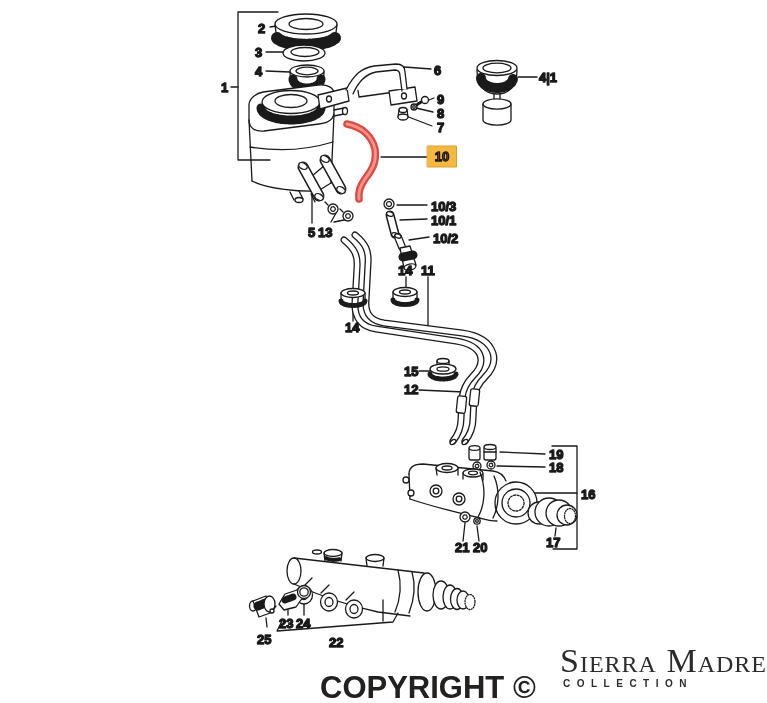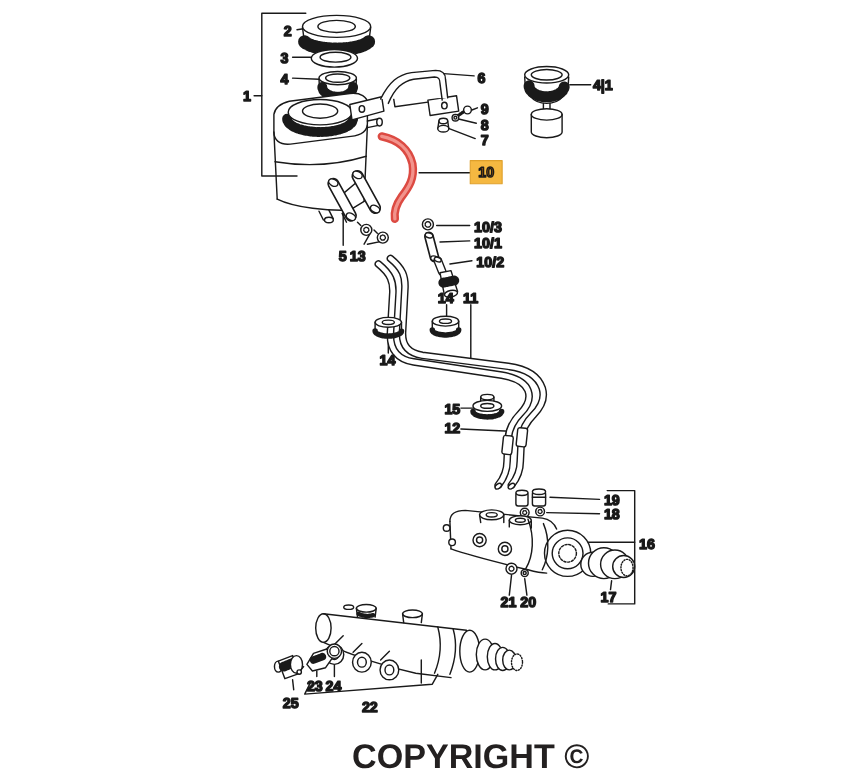--- a/index.html
+++ b/index.html
@@ -317,14 +317,18 @@
   <text x="329" y="647">22</text>
 
   <g>
     <rect x="427.5" y="146" width="29" height="21" fill="#f5b841" stroke="#dfa02b" stroke-width="1"></rect>
     <text x="442" y="161" text-anchor="middle" style="fill:#b35f00;">10</text>
   </g>
 </svg>
 
   
   <div class="copyright">COPYRIGHT ©</div>
+  <div class="brand">
+    <div class="brand-name">Sierra Madre</div>
+    <div class="brand-sub">COLLECTION</div>
+  </div>
 
 </div>
 
 </body></html>

